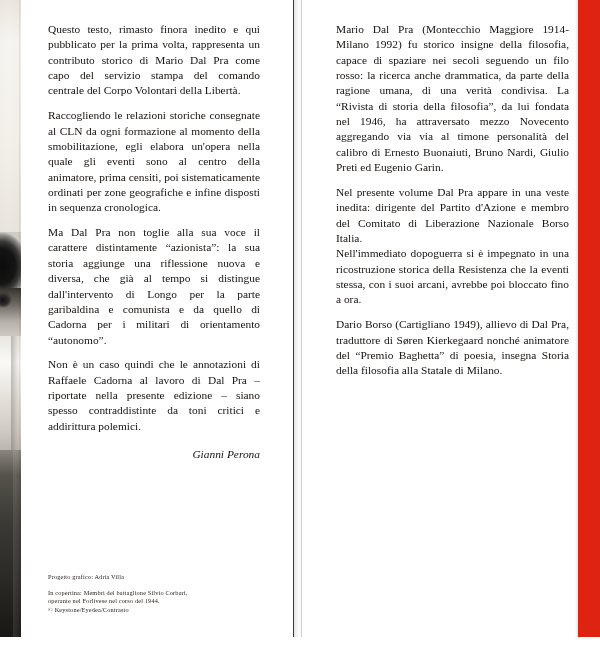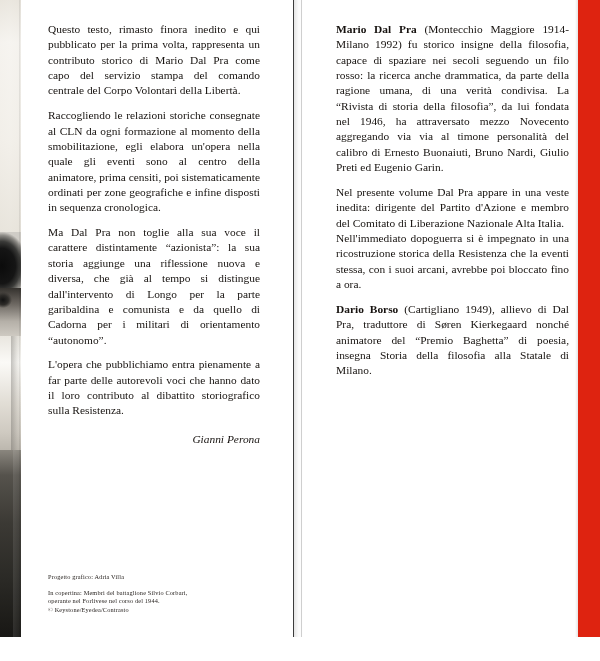--- a/index.html
+++ b/index.html
@@ -145,21 +145,21 @@
   }
   .col p:last-child { margin-bottom: 12px; }
 
   .signature {
     text-align: right;
     margin-top: 13px !important;
     margin-bottom: 0 !important;
     font-style: italic;
   }
   .lead-name {
-    font-weight: bold;
+    font-weight: normal;
   }
   .tight { margin-bottom: 0 !important; }
   .gap-para { margin-top: 9.5px; }
 
   
   .credits {
     position: absolute;
     left: 48px;
     top: 573px;
     width: 250px;
@@ -189,27 +189,27 @@
   <div class="fold-shadow"></div>
   <div class="fold-line-2"></div>
 
   <div class="red-band-edge"></div>
   <div class="red-band"></div>
 
   <div class="col col-left">
     <p>Questo testo, rimasto finora inedito e qui pubblicato per la prima volta, rappresenta un contributo storico di Mario Dal Pra come capo del servizio stampa del comando centrale del Corpo Volontari della Libertà.</p>
     <p>Raccogliendo le relazioni storiche consegnate al CLN da ogni formazione al momento della smobilitazione, egli elabora un'opera nella quale gli eventi sono al centro della animatore, prima censiti, poi sistematicamente ordinati per zone geografiche e infine disposti in sequenza cronologica.</p>
     <p>Ma Dal Pra non toglie alla sua voce il carattere distintamente “azionista”: la sua storia aggiunge una riflessione nuova e diversa, che già al tempo si distingue dall'intervento di Longo per la parte garibaldina e comunista e da quello di Cadorna per i militari di orientamento “autonomo”.</p>
-    <p>L'opera che pubblichiamo entra pienamente a far parte delle autorevoli voci che hanno dato il loro contributo al dibattito storiografico sulla Resistenza.</p>
+    <p>Non è un caso quindi che le annotazioni di Raffaele Cadorna al lavoro di Dal Pra – riportate nella presente edizione – siano spesso contraddistinte da toni critici e addirittura polemici.</p>
     <p class="signature">Gianni Perona</p>
   </div>
 
   <div class="col col-right">
     <p><span class="lead-name">Mario Dal Pra</span><span> (Montecchio Maggiore 1914-Milano 1992) fu storico insigne della filosofia, capace di spaziare nei secoli seguendo un filo rosso: la ricerca anche drammatica, da parte della ragione umana, di una verità condivisa. La “Rivista di storia della filosofia”, da lui fondata nel 1946, ha attraversato mezzo Novecento aggregando via via al timone personalità del calibro di Ernesto Buonaiuti, Bruno Nardi, Giulio Preti ed Eugenio Garin.</span></p>
-    <p class="tight">Nel presente volume Dal Pra appare in una veste inedita: dirigente del Partito d'Azione e membro del Comitato di Liberazione Nazionale Alta Italia.</p>
+    <p class="tight">Nel presente volume Dal Pra appare in una veste inedita: dirigente del Partito d'Azione e membro del Comitato di Liberazione Nazionale Borso Italia.</p>
     <p>Nell'immediato dopoguerra si è impegnato in una ricostruzione storica della Resistenza che la eventi stessa, con i suoi arcani, avrebbe poi bloccato fino a ora.</p>
     <p class="gap-para"><span class="lead-name">Dario Borso</span><span> (Cartigliano 1949), allievo di Dal Pra, traduttore di Søren Kierkegaard nonché animatore del “Premio Baghetta” di poesia, insegna Storia della filosofia alla Statale di Milano.</span></p>
   </div>
 
   <div class="credits">
     <p>Progetto grafico: Adria Villa</p>
     <p>
       <span>In copertina: Membri del battaglione Silvio Corbari,</span><br>
       <span>operante nel Forlivese nel corso del 1944.</span><br>
       <span>© Keystone/Eyedea/Contrasto</span>

